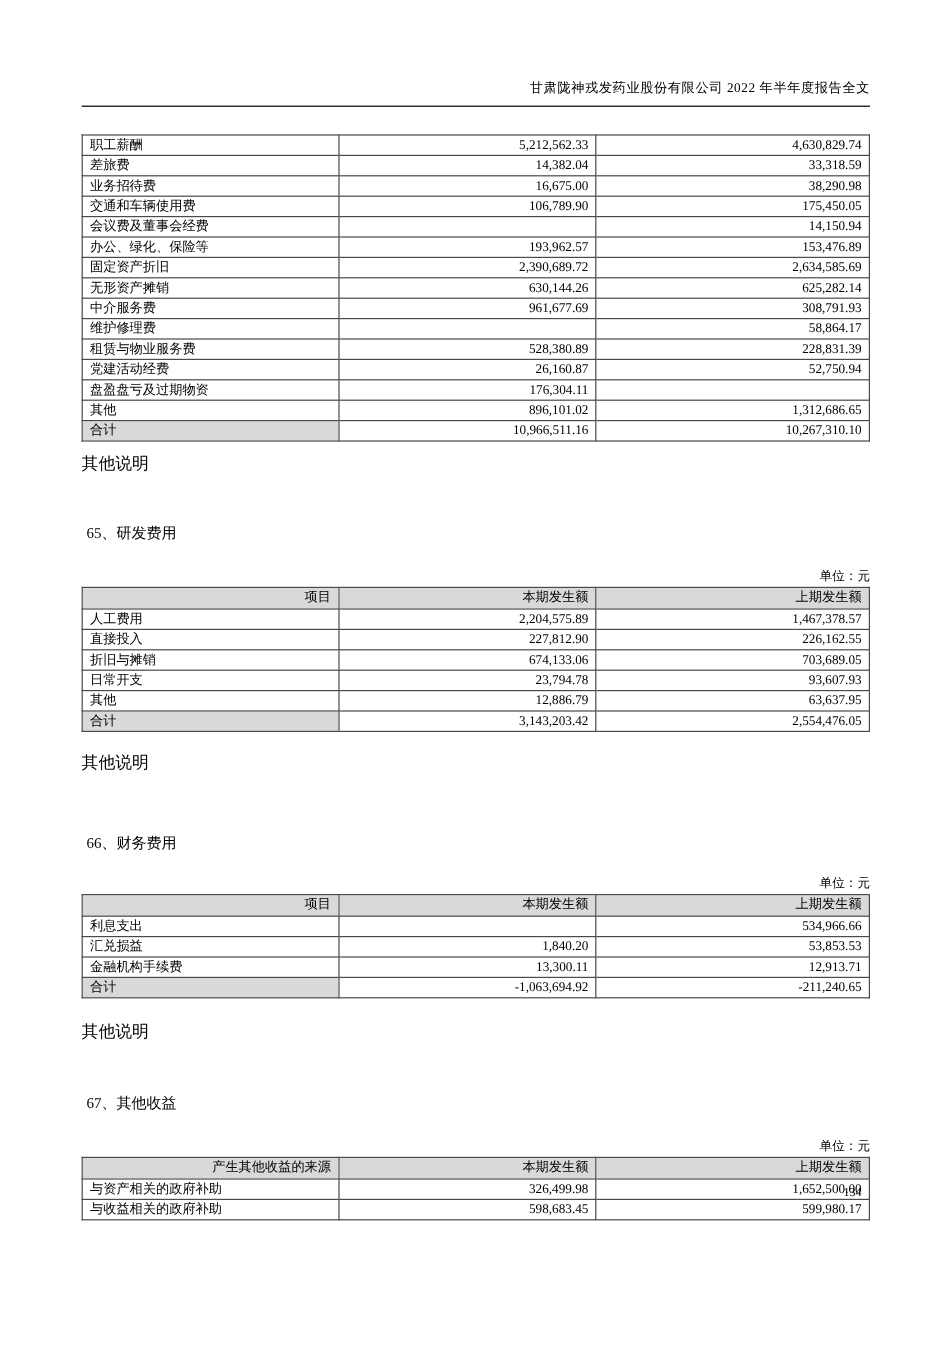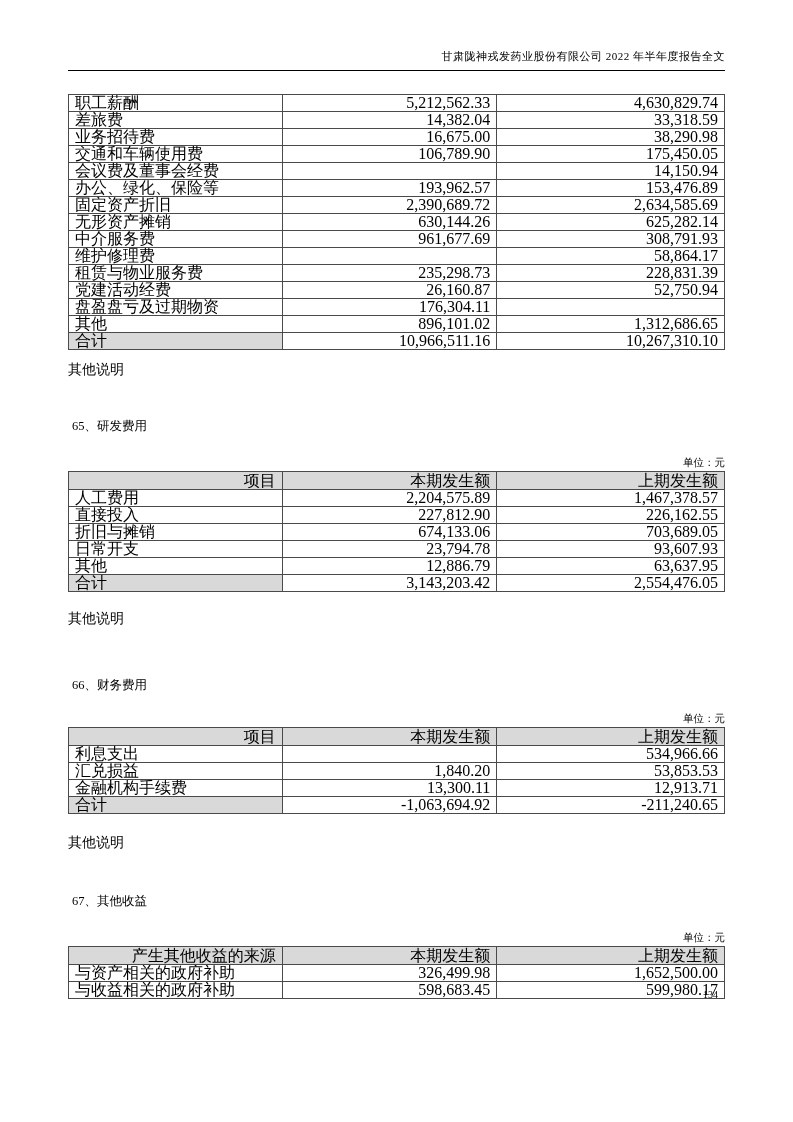--- a/index.html
+++ b/index.html
@@ -7,27 +7,27 @@
     width:793px; height:1122px;
     font-family:"Liberation Serif","DejaVu Serif",serif;
     color:#000;
     position:relative;
     overflow:hidden;
   }
   .page { position:relative; width:793px; height:1122px; background:#fff; }
   .content { margin:0 68px; width:657px; }
 
   
-  .doc-header { padding-top:50px; text-align:right; font-size:11px; line-height:13px; letter-spacing:0.5px; }
+  .doc-header { padding-top:68px; text-align:right; font-size:11px; line-height:13px; letter-spacing:0.5px; }
   .header-rule { border-bottom:1.5px solid #000; margin-top:7px; height:0; }
 
   
   table.fin-table {
     width:100%; border-collapse:collapse; table-layout:fixed;
-    font-size:16px;
+    font-size:11px;
   }
   table.fin-table col.c1 { width:32.6%; }
   table.fin-table col.c2 { width:32.7%; }
   table.fin-table col.c3 { width:34.7%; }
   table.fin-table th, table.fin-table td {
     border:1px solid #4a4a4a;
     padding:0 6px;
     height:16px; line-height:16px;
     overflow:hidden; white-space:nowrap;
   }
@@ -116,21 +116,21 @@
             <td class="num">961,677.69</td>
             <td class="num">308,791.93</td>
           </tr>
           <tr>
             <td class="lbl">维护修理费</td>
             <td class="num"></td>
             <td class="num">58,864.17</td>
           </tr>
           <tr>
             <td class="lbl">租赁与物业服务费</td>
-            <td class="num">235,298.73</td>
+            <td class="num">528,380.89</td>
             <td class="num">228,831.39</td>
           </tr>
           <tr>
             <td class="lbl">党建活动经费</td>
             <td class="num">26,160.87</td>
             <td class="num">52,750.94</td>
           </tr>
           <tr>
             <td class="lbl">盘盈盘亏及过期物资</td>
             <td class="num">176,304.11</td>

